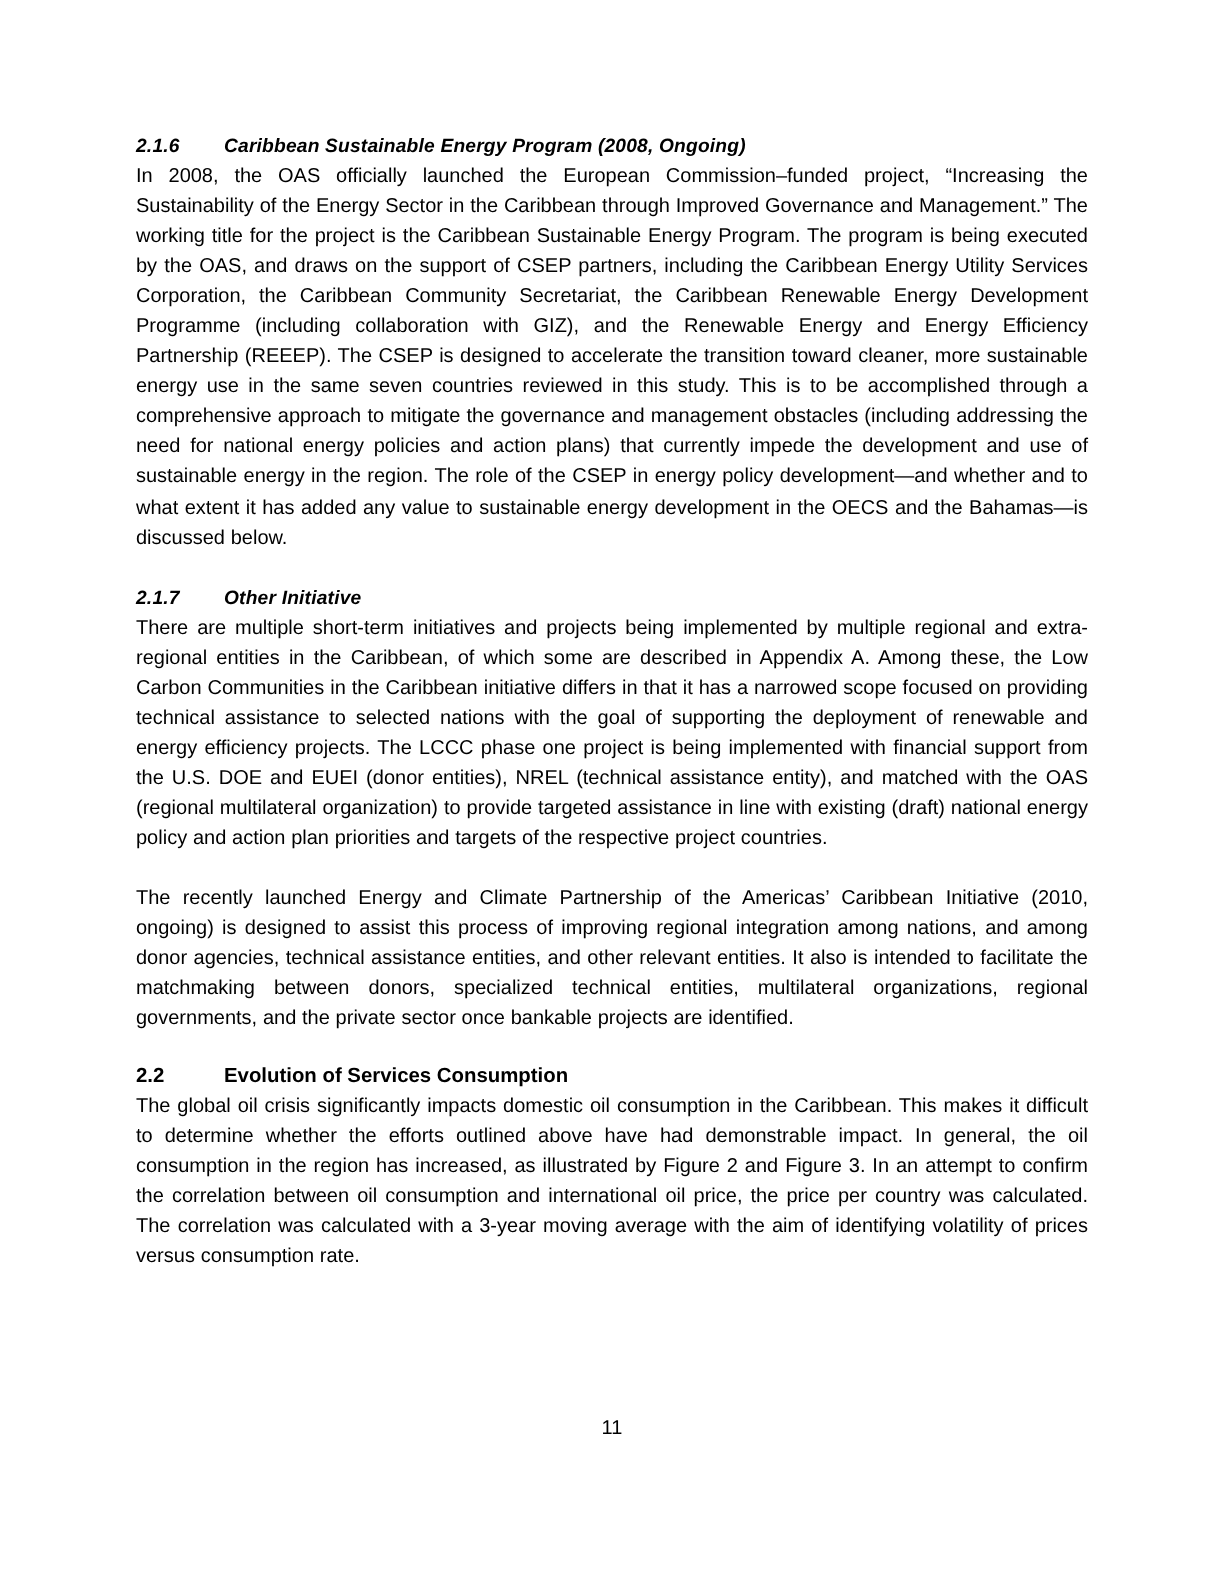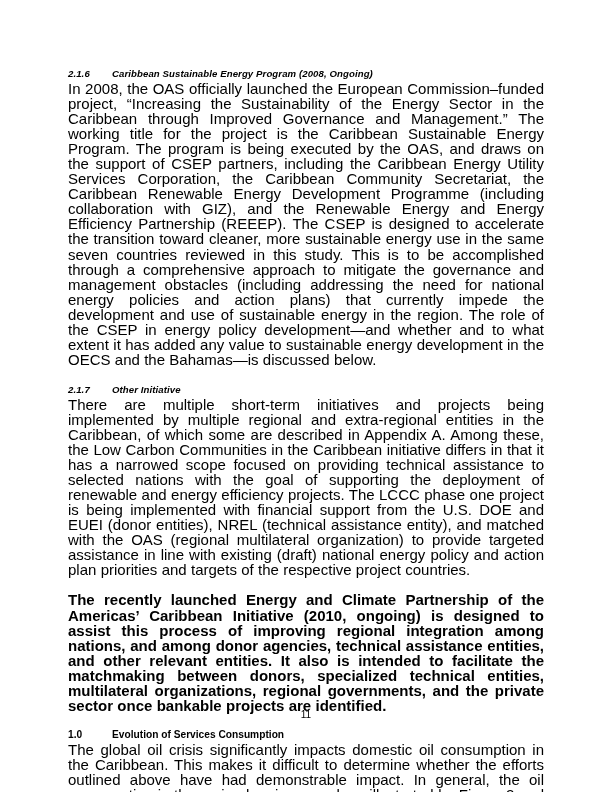--- a/index.html
+++ b/index.html
@@ -50,32 +50,31 @@
     line-height: 15px;
     margin: 0;
     white-space: pre;
   }
   .h-sec .num {
     display: inline-block;
     width: 44px;
   }
   
   p.body {
-    font-size: 15px;
+    font-size: 10px;
     line-height: 15.05px;
     margin: 0;
     text-align: justify;
     text-justify: inter-word;
     -webkit-hyphens: none;
     hyphens: none;
     word-spacing: 0.01em;
   }
   p.body.gap-before {
     margin-top: 15px;
-    font-weight: bold;
   }
   .spacer-15 { height: 15px; }
   .spacer-14 { height: 14px; }
   
   .page-number {
     position: absolute;
     left: 0;
     top: 708px;
     width: 612px;
     text-align: center;
@@ -98,21 +97,21 @@
     <div class="spacer-15"></div>
 
     <h3 class="h-sub"><span class="num">2.1.7</span><span>Other Initiative</span></h3>
 
     <p class="body">There are multiple short-term initiatives and projects being implemented by multiple regional and extra-regional entities in the Caribbean, of which some are described in Appendix A. Among these, the Low Carbon Communities in the Caribbean initiative differs in that it has a narrowed scope focused on providing technical assistance to selected nations with the goal of supporting the deployment of renewable and energy efficiency projects.  The LCCC phase one project is being implemented with financial support from the U.S. DOE and EUEI (donor entities), NREL (technical assistance entity), and matched with the OAS (regional multilateral organization) to provide targeted assistance in line with existing (draft) national energy policy and action plan priorities and targets of the respective project countries.</p>
 
     <p class="body gap-before">The recently launched Energy and Climate Partnership of the Americas’ Caribbean Initiative (2010, ongoing) is designed to assist this process of improving regional integration among nations, and among donor agencies, technical assistance entities, and other relevant entities. It also is intended to facilitate the matchmaking between donors, specialized technical entities, multilateral organizations, regional governments, and the private sector once bankable projects are identified.</p>
 
     <div class="spacer-14"></div>
 
-    <h2 class="h-sec"><span class="num">1.0</span><span>Evolution of Services Consumption</span></h2>
+    <h2 class="h-sec"><span class="num">2.2</span><span>Evolution of Services Consumption</span></h2>
 
     <p class="body">The global oil crisis significantly impacts domestic oil consumption in the Caribbean. This makes it difficult to determine whether the efforts outlined above have had demonstrable impact. In general, the oil consumption in the region has increased, as illustrated by Figure 2 and Figure 3. In an attempt to confirm the correlation between oil consumption and international oil price, the price per country was calculated. The correlation was calculated with a 3-year moving average with the aim of identifying volatility of prices versus consumption rate.</p>
 
   </div>
 
   <div class="page-number">11</div>
 
 </div>
 
 </body></html>

